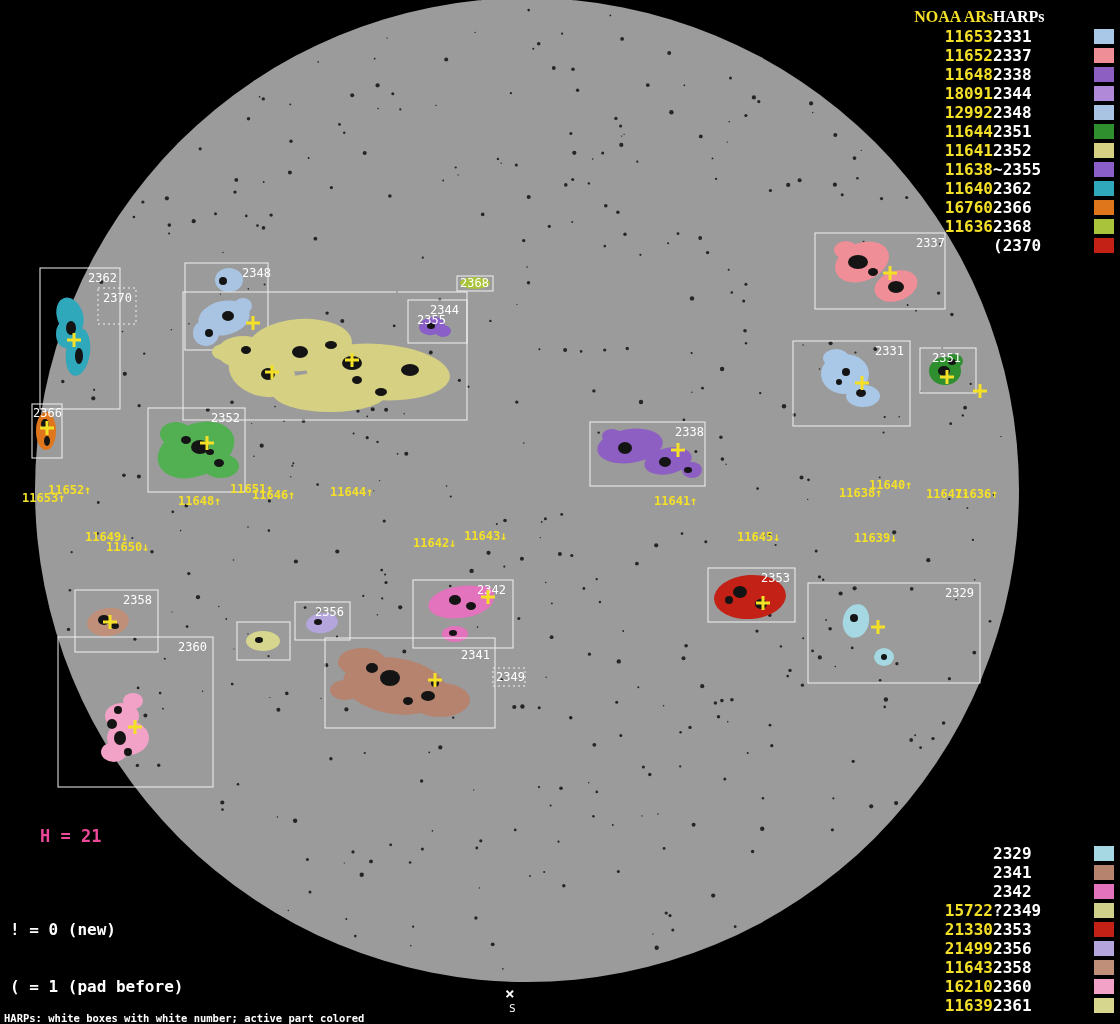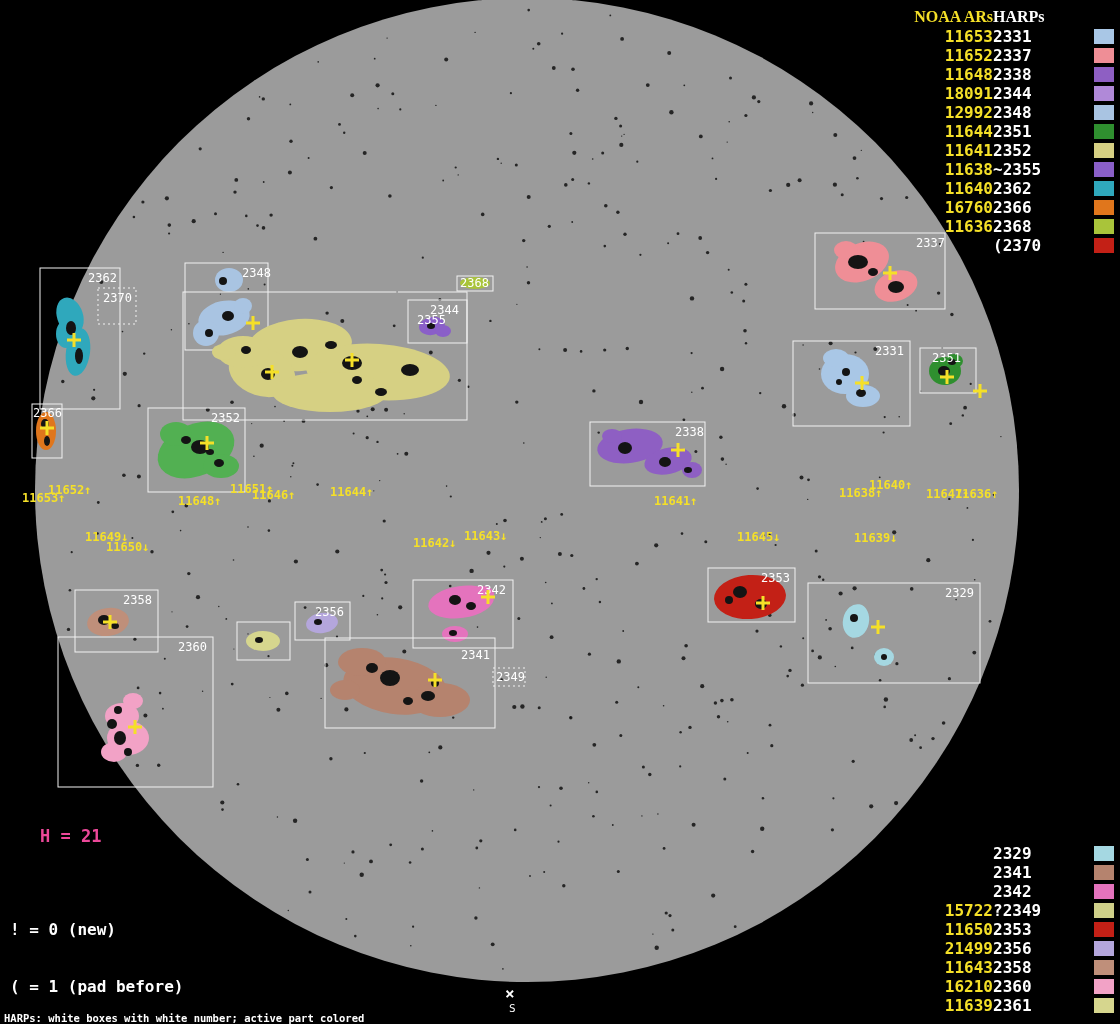--- a/index.html
+++ b/index.html
@@ -801,21 +801,21 @@
         <span class="noaa-col"></span>
         <span class="harp-col">2342</span>
         <span class="chip" style="background: rgb(228, 115, 189);"></span>
       </div>
       <div class="lrow">
         <span class="noaa-col">15722</span>
         <span class="harp-col">?2349</span>
         <span class="chip" style="background: rgb(207, 208, 137);"></span>
       </div>
       <div class="lrow">
-        <span class="noaa-col">11650</span>
+        <span class="noaa-col">21330</span>
         <span class="harp-col">2353</span>
         <span class="chip" style="background: rgb(195, 32, 22);"></span>
       </div>
       <div class="lrow">
         <span class="noaa-col">21499</span>
         <span class="harp-col">2356</span>
         <span class="chip" style="background: rgb(180, 166, 220);"></span>
       </div>
       <div class="lrow">
         <span class="noaa-col">11643</span>

